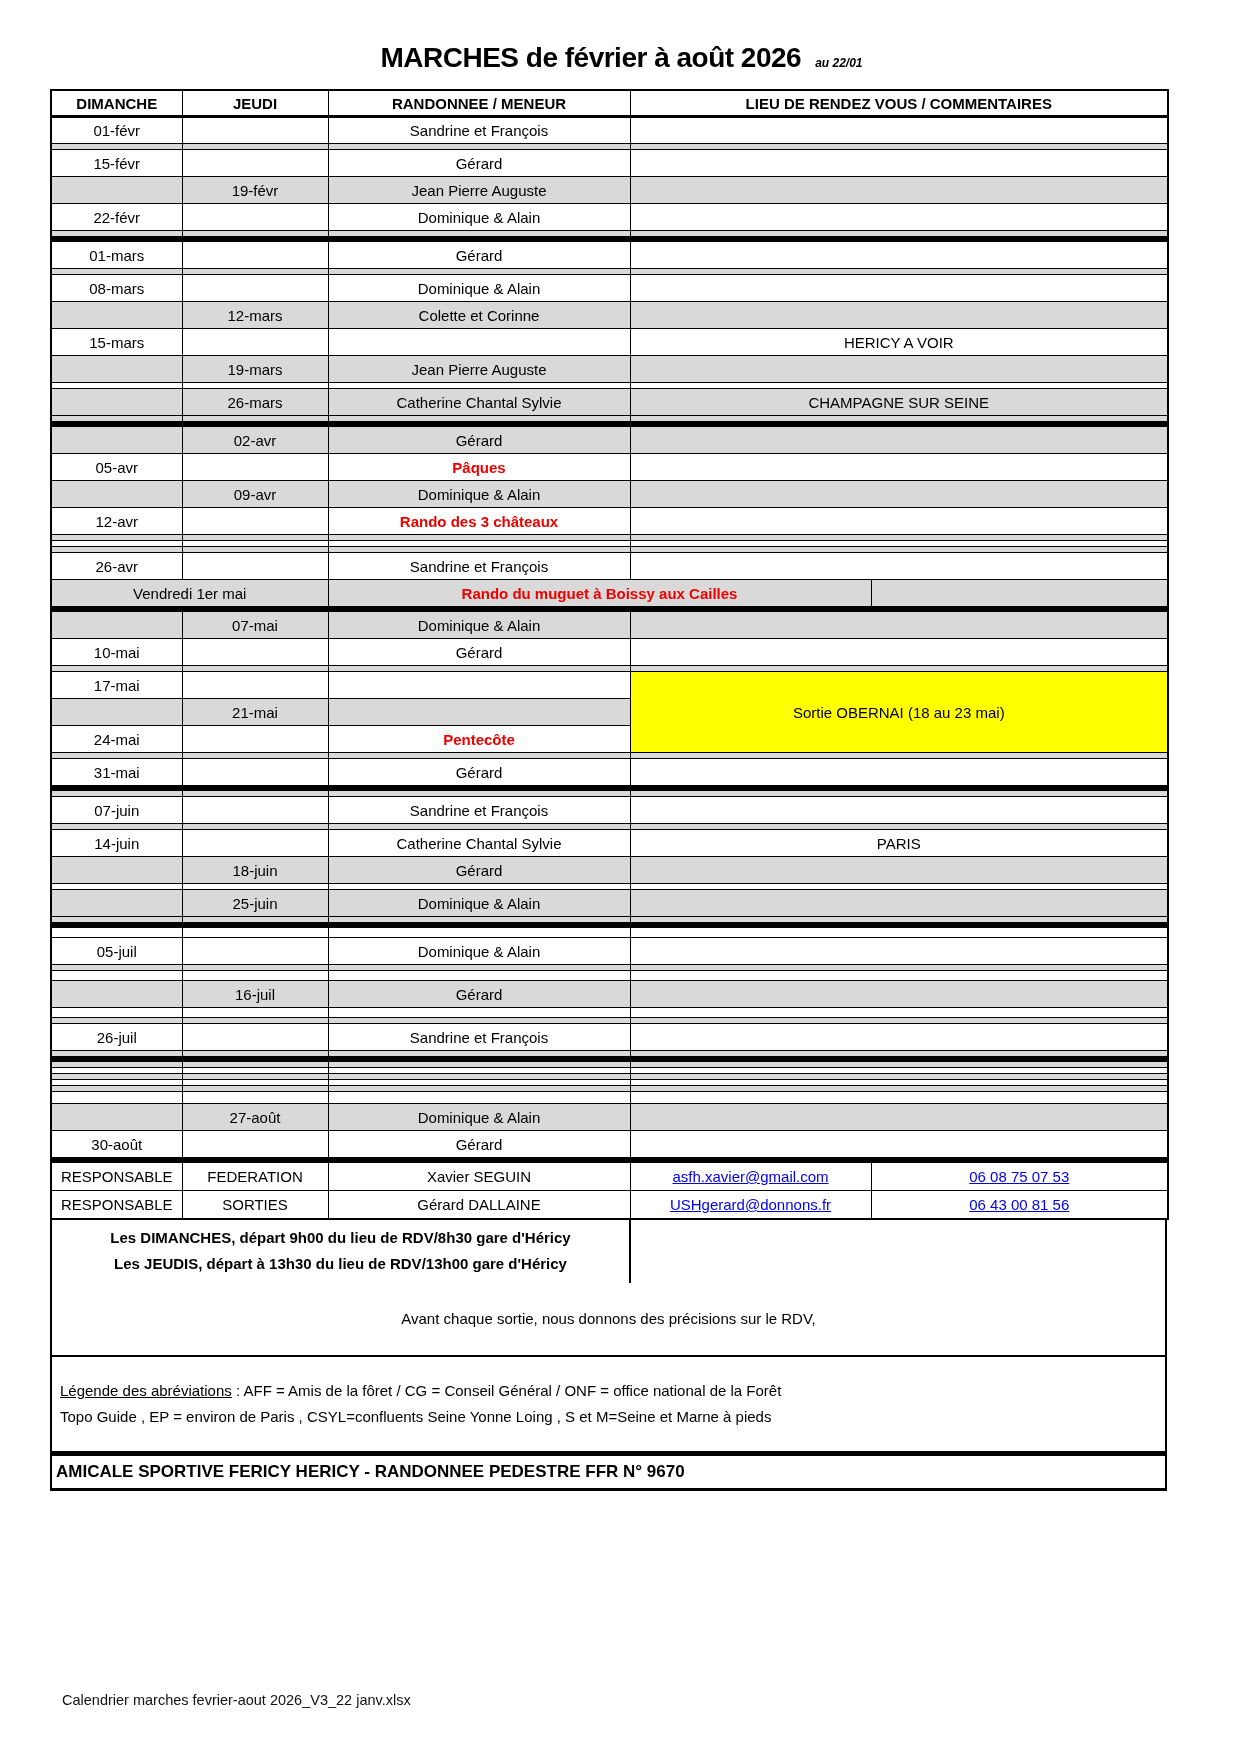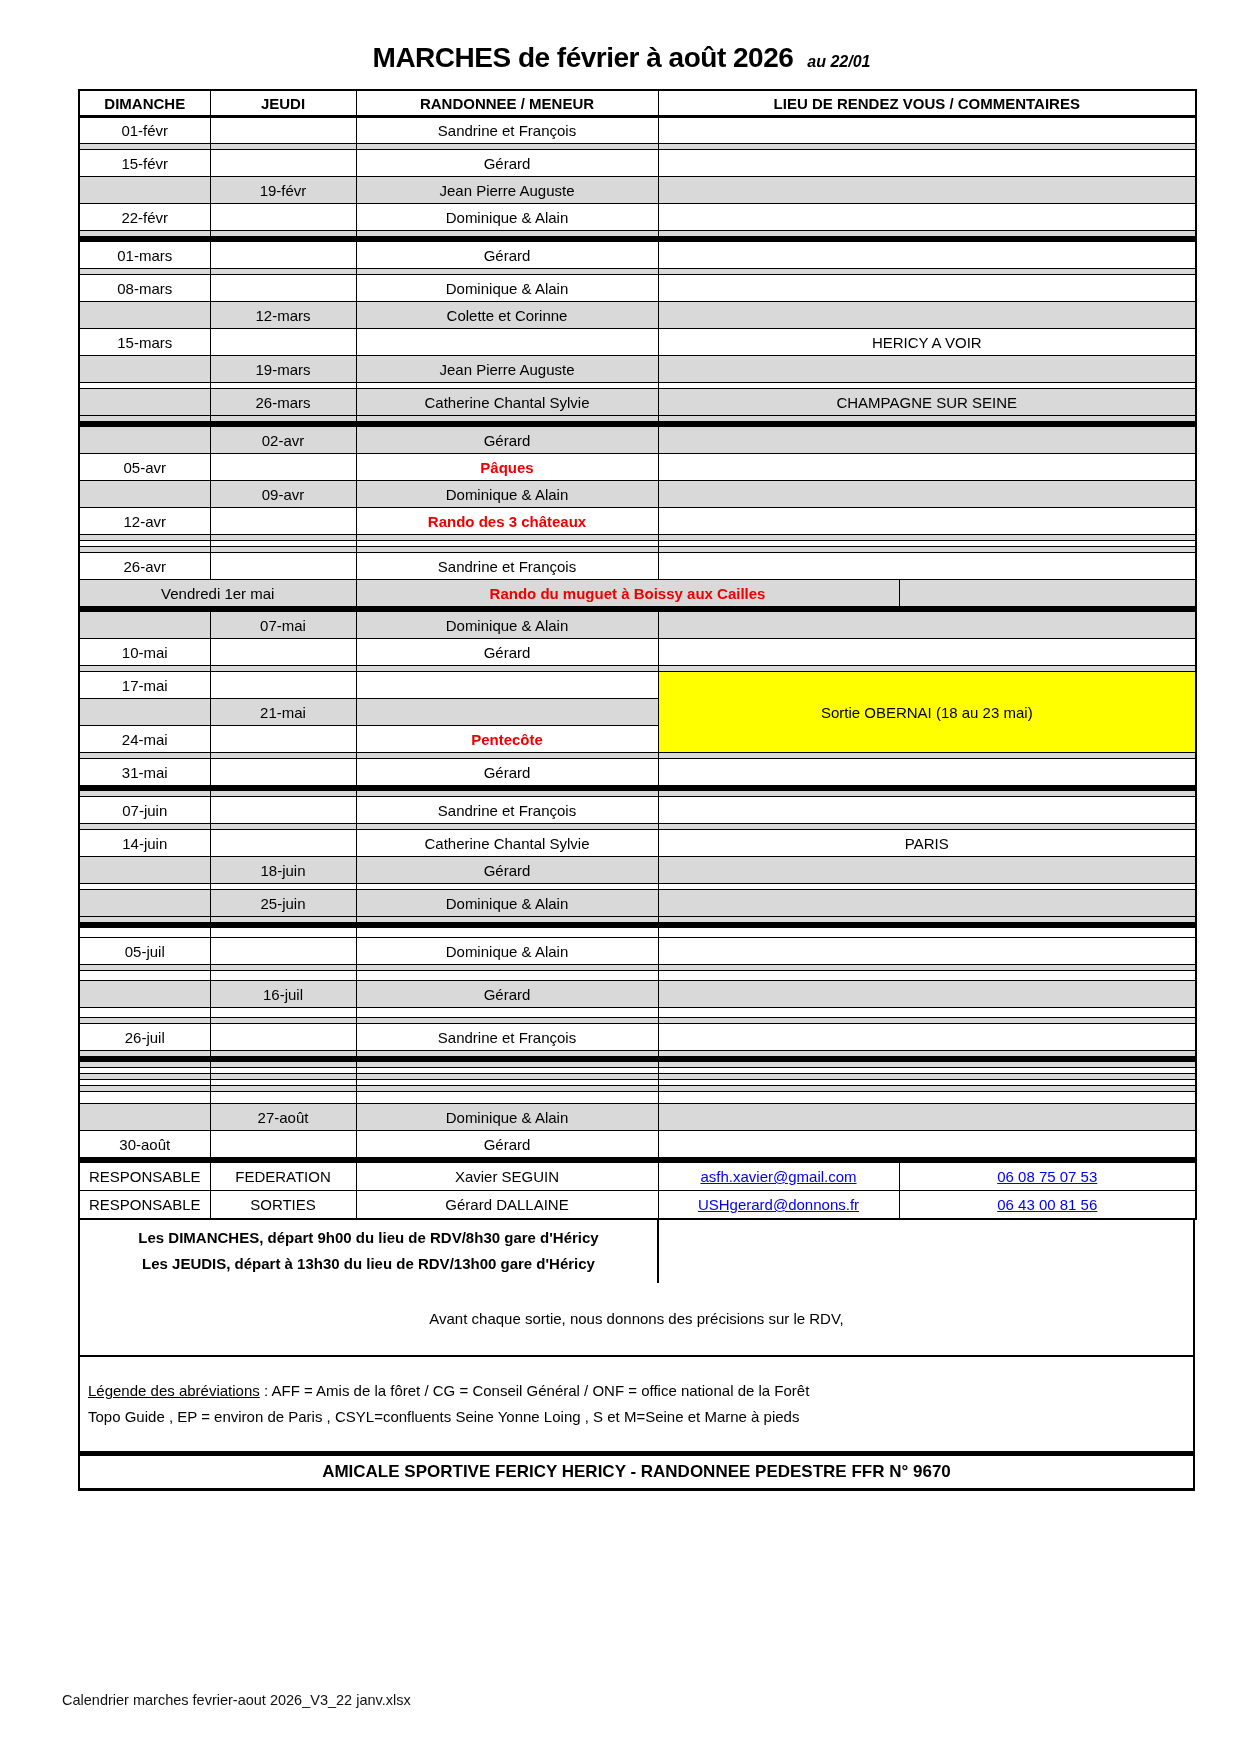--- a/index.html
+++ b/index.html
@@ -1,21 +1,21 @@
 <!DOCTYPE html>
 <html><head>
 <meta charset="utf-8">
 <style>
   html,body{margin:0;padding:0;background:#fff;}
   .page{position:relative;width:1241px;height:1755px;background:#fff;
         font-family:"Liberation Sans",sans-serif;color:#000;overflow:hidden;}
   .title{position:absolute;left:63px;top:42px;width:1117px;text-align:center;white-space:nowrap;}
   .title .main{font-size:28px;font-weight:bold;letter-spacing:-0.5px;}
-  .title .suffix{font-size:16px;font-weight:bold;font-style:italic;margin-left:14px;}
-  .sheet{position:absolute;left:78px;top:89px;width:1117px;border-radius:30px;}
+  .title .suffix{font-size:12px;font-weight:bold;font-style:italic;margin-left:14px;}
+  .sheet{position:absolute;left:50px;top:89px;width:1117px;border-radius:30px;}
   table.cal{border-collapse:collapse;table-layout:fixed;width:1117px;border:2px solid #000;}
   table.cal th,table.cal td{border:1px solid #000;padding:0 2px;font-size:15px;text-align:center;
         vertical-align:middle;overflow:hidden;white-space:nowrap;}
   table.cal thead th{font-weight:bold;height:24px;border-bottom:3px solid #000;background:#fff;}
   tr.row{height:27px;}
   tr.row.g td{background:var(--gray);}
   tr.stripe{height:6px;}
   tr.stripe.g td{background:var(--gray);}
   tr.stripe.w td{background:#fff;}
   tr.thick td{background:#000;border:0;height:4px;line-height:0;padding:0;}
@@ -24,21 +24,21 @@
   td.resp{height:27px;}
   a.lnk{color:var(--link);text-decoration:underline;cursor:pointer;}
   .fgrid{display:flex;border:2px solid #000;border-top:none;box-sizing:border-box;flex-direction:column;}
   .fleft{width:579px;border-right:2px solid #000;box-sizing:border-box;text-align:center;
          font-weight:bold;font-size:15px;line-height:1.75;padding:5px 0;}
   .fright{flex:1;text-align:center;font-size:15px;line-height:1.75;padding:23px 0;}
   .legend{border:2px solid #000;border-top:none;border-bottom:5px solid #000;
           font-size:15px;line-height:1.75;padding:21px 8px;text-align:left;}
   .legend .u{text-decoration:underline;}
   .banner{border:2px solid #000;border-top:none;border-bottom:3px solid #000;
-          font-weight:bold;font-size:17px;text-align:center;padding:6px 16px;}
+          font-weight:bold;font-size:17px;padding:6px 4px;}
   .filename{position:absolute;left:62px;top:1692px;font-size:14.5px;color:#111;}
 </style>
 </head>
 <body style="--gray: #d9d9d9; --red: #ee0000; --yellow: #ffff00; --link: #0000ee;">
 
 <div class="page">
 
   <div class="title">
     <span class="main">MARCHES de février à août 2026</span><span class="suffix">au 22/01</span>
   </div>

